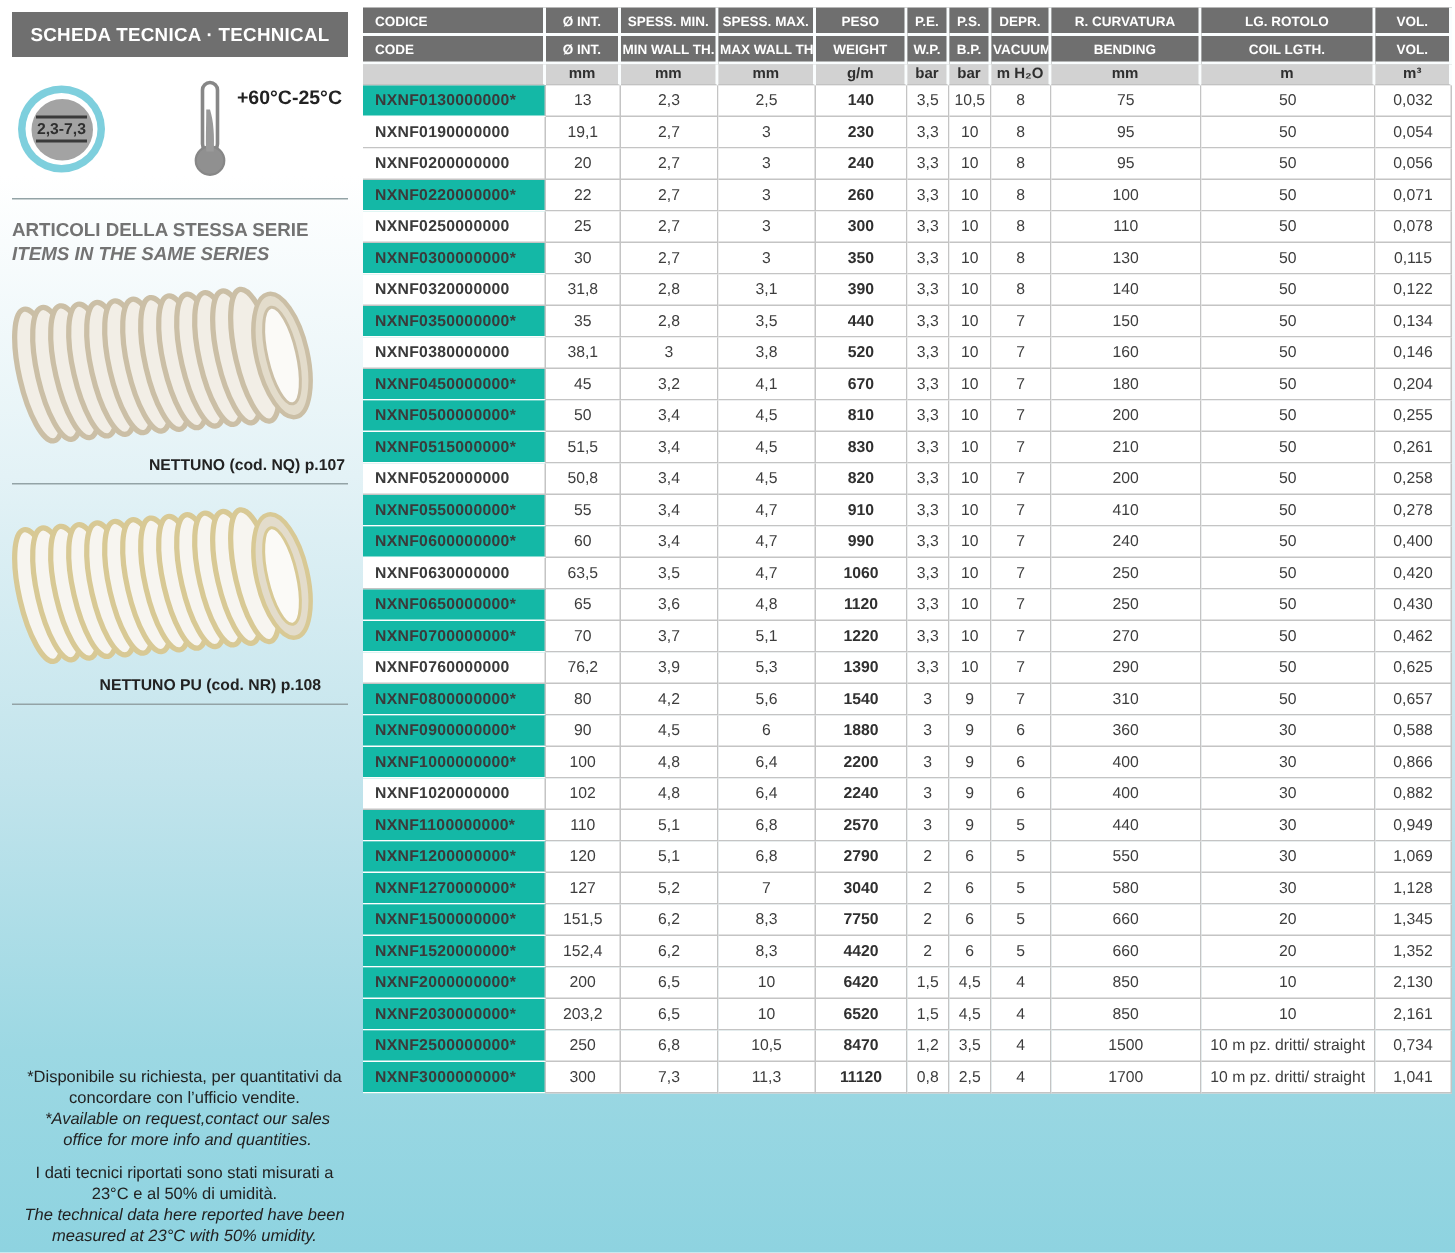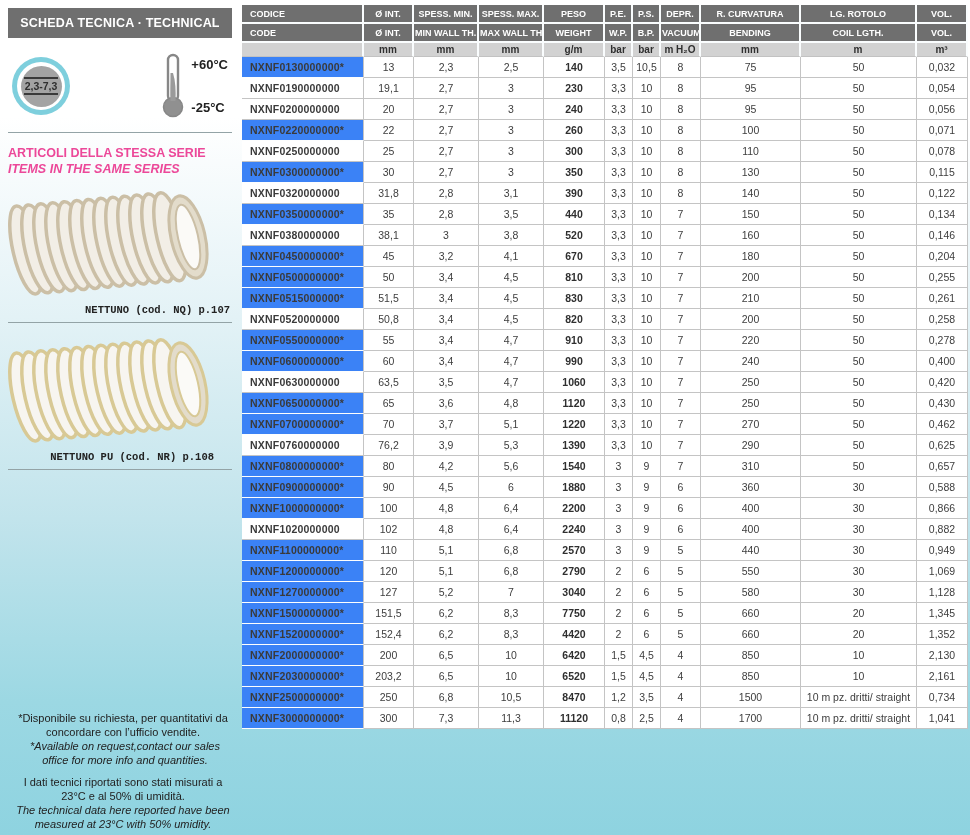--- a/index.html
+++ b/index.html
@@ -16,25 +16,25 @@
   .title-bar{
     background:#6f6f6f;color:#fff;height:30px;line-height:30px;text-align:center;
     font-weight:bold;font-size:12.5px;letter-spacing:.2px;
   }
   .icons-row{display:flex;justify-content:space-between;align-items:center;margin:14px 4px 0 4px;height:68px;}
   .badge{width:58px;height:58px;border-radius:50%;background:#7ecfdd;display:flex;align-items:center;justify-content:center;}
   .badge-mid{width:48px;height:48px;border-radius:50%;background:#ffffff;display:flex;align-items:center;justify-content:center;}
   .badge-in{width:41px;height:41px;border-radius:50%;background:#a3a3a3;display:flex;align-items:center;justify-content:center;}
   .badge-text{font-weight:bold;font-size:10.5px;color:#2f2f2f;border-top:2px solid #3a3a3a;border-bottom:2px solid #3a3a3a;padding:1px 1px;}
   .thermo-block{display:flex;align-items:center;gap:6px;}
-  .thermo-labels{display:flex;flex-direction:column;justify-content:space-between;height:58px;font-weight:bold;font-size:13px;color:#222;}
+  .thermo-labels{display:flex;justify-content:space-between;height:58px;font-weight:bold;font-size:13px;color:#222;}
   .divider{border:none;border-top:1px solid #93a3a6;margin:12px 0 0 0;}
-  .series-heading{margin-top:12px;font-weight:bold;font-size:12.5px;line-height:1.3;color:#ec4899;}
+  .series-heading{margin-top:12px;font-weight:bold;font-size:12.5px;line-height:1.3;color:#737373;}
   .series-heading .en{font-style:italic;}
-  .hose-fig{margin:6px 0 0 0;font-family:Liberation Mono, monospace;}
+  .hose-fig{margin:6px 0 0 0;}
   .hose-svg{display:block;width:224px;height:118px;}
   .hose-caption{text-align:right;font-weight:bold;font-size:10.5px;color:#222;margin-top:2px;padding-right:2px;}
   .footnotes{position:absolute;left:12px;right:6px;top:712px;font-size:11px;line-height:1.26;color:#222;}
   .footnotes .block{margin-bottom:9px;text-align:center;}
   .footnotes .it-indent{padding-left:4px;}
   .footnotes .en{font-style:italic;}
 
   
   .table-area{position:absolute;left:242px;top:5px;width:726px;}
   table{border-collapse:separate;border-spacing:0;width:726px;table-layout:fixed;}
@@ -49,21 +49,21 @@
     border-bottom:1px solid #c2c2c2;border-right:2px solid #fafdfe;
   }
   tbody td{
     background:#fff;font-size:10.5px;color:#3d3d3d;text-align:center;height:20px;
     border-right:1px solid #c4c4c4;border-bottom:1px solid #c4c4c4;
     overflow:hidden;white-space:nowrap;padding:0 1px;
   }
   tbody td.code{
     text-align:left;padding-left:8px;font-weight:bold;letter-spacing:.2px;color:#3a3a3a;
   }
-  tbody td.code.hl{background:#3b82f6;border-bottom-color:#fdfefe;}
+  tbody td.code.hl{background:#14b8a6;border-bottom-color:#fdfefe;}
   tbody td.peso{font-weight:bold;color:#2f2f2f;}
 </style>
 </head>
 <body>
 
 <div class="page">
 
   <aside class="left-panel">
     <div class="title-bar">SCHEDA TECNICA · TECHNICAL DATA</div>
 
@@ -381,21 +381,21 @@
           </tr>
           <tr>
             <td class="code hl">NXNF0550000000*</td>
             <td>55</td>
             <td>3,4</td>
             <td>4,7</td>
             <td class="peso">910</td>
             <td>3,3</td>
             <td>10</td>
             <td>7</td>
-            <td>220</td>
+            <td>410</td>
             <td>50</td>
             <td>0,278</td>
           </tr>
           <tr>
             <td class="code hl">NXNF0600000000*</td>
             <td>60</td>
             <td>3,4</td>
             <td>4,7</td>
             <td class="peso">990</td>
             <td>3,3</td>

